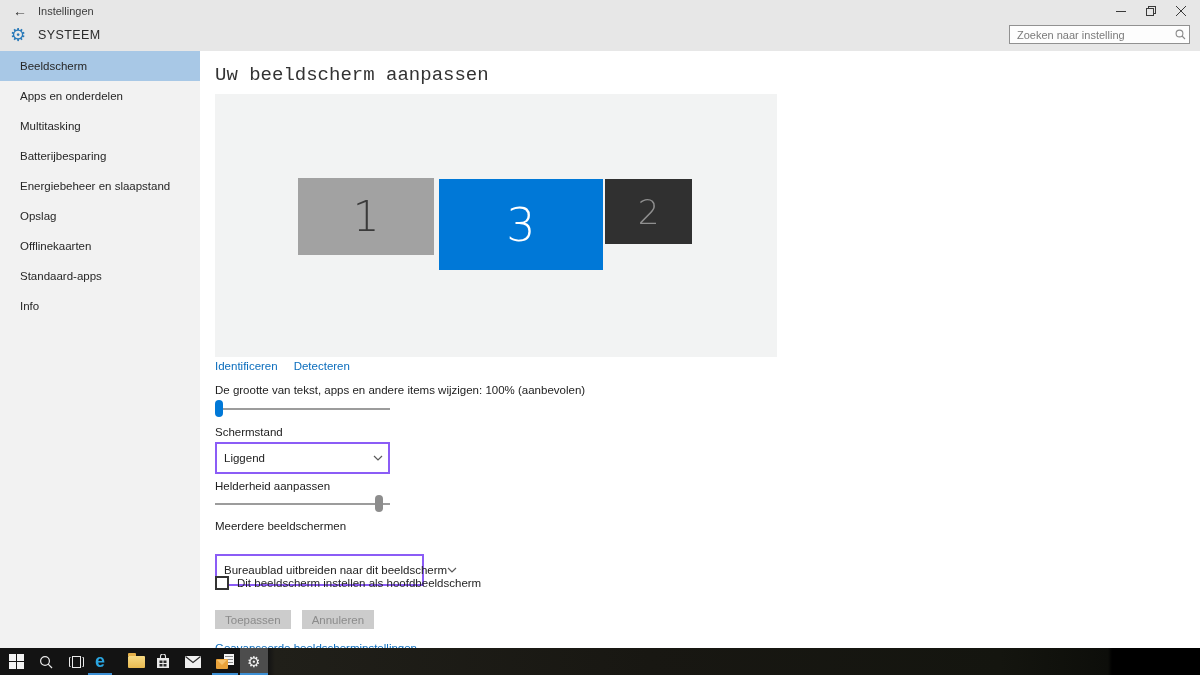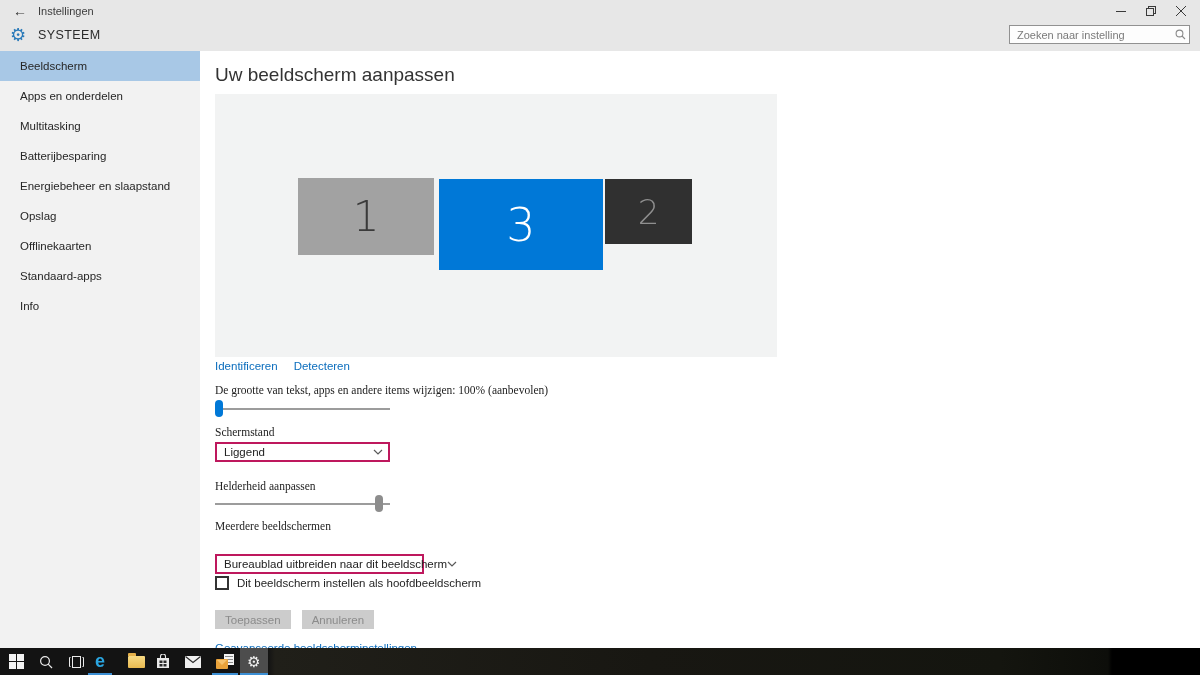--- a/index.html
+++ b/index.html
@@ -22,50 +22,50 @@
   .search-box input::placeholder { color:#7a7a7a; }
   .search-glyph { width:18px; height:17px; display:flex; align-items:center; justify-content:center; }
 
   
   .sidebar { position:absolute; left:0; top:51px; width:200px; height:597px; background:#f2f2f2; }
   .side-item { height:30px; line-height:30px; padding-left:20px; font-size:11.5px; color:#262626; cursor:default; }
   .side-item.selected { background:#a8c8e6; }
 
   
   .main { position:absolute; left:200px; top:51px; width:1000px; height:597px; background:#fff; overflow:hidden; }
-  .page-title { position:absolute; left:15px; top:13px; font-size:19px; color:#333; }
+  .page-title { position:absolute; left:15px; top:13px; font-size:19px; color:#333;font-family:Liberation Mono, monospace; }
 
   .diagram { position:absolute; left:15px; top:43px; width:562px; height:263px; background:#f2f3f3; }
   .monitor { position:absolute; display:flex; align-items:center; justify-content:center; cursor:default; }
   .monitor-num { font-family:"DejaVu Sans","Liberation Sans",sans-serif; font-weight:200; }
   .monitor-1 { left:83px; top:84px; width:136px; height:77px; }
   .monitor-1 .monitor-num { font-size:42px; }
   .monitor-3 { left:224px; top:85px; width:164px; height:91px; }
   .monitor-3 .monitor-num { font-size:46px; }
   .monitor-2 { left:390px; top:85px; width:87px; height:65px; }
   .monitor-2 .monitor-num { font-size:34px; }
 
   .link-row { position:absolute; left:15px; top:309px; display:flex; gap:16px;align-items:flex-end; }
   .tlink { font-size:11.5px; color:#0b6dbd; cursor:default; }
 
-  .field-label { position:absolute; left:15px; font-size:11.5px; color:#222;font-family:Liberation Serif, serif; }
+  .field-label { position:absolute; left:15px; font-size:11.5px; color:#222; }
   .lbl-scaling   { top:333px; }
   .lbl-orient    { top:375px; }
   .lbl-bright    { top:429px; }
   .lbl-multi     { top:469px; }
 
   .slider { position:absolute; left:15px; width:175px; height:17px; }
   .slider-scaling { top:349px; }
   .slider-bright  { top:444px; }
   .slider .track { position:absolute; left:0; right:0; top:8px; height:2px; background:#9c9c9c; }
   .slider .handle { position:absolute; top:0; width:8px; height:17px; border-radius:4px; }
   .slider-scaling .handle { background:#0078d7; }
   .slider-bright  .handle { background:#8d8d8d; }
 
-  .combo { position:absolute; left:15px; height:20px; background:#fff; border:2px solid #be185d; display:flex; align-items:center; }
+  .combo { position:absolute; left:15px; height:32px; background:#fff; border:2px solid #8b5cf6; display:flex; align-items:center; }
   .combo-orient { top:391px; width:175px; }
   .combo-multi  { top:503px; width:209px; }
   .combo .combo-value { flex:1; font-size:11.5px; color:#222; padding-left:7px; white-space:nowrap; }
   .combo .chev { width:20px; display:flex; align-items:center; justify-content:center; }
 
   .check-row { position:absolute; left:15px; top:525px; display:flex; align-items:center; gap:8px; }
   .checkbox { width:14px; height:14px; border:2px solid #333; background:#fff; }
   .check-label { font-size:11.5px; color:#1f1f1f; }
 
   .btn-row { position:absolute; left:15px; top:559px; display:flex; gap:11px; }

